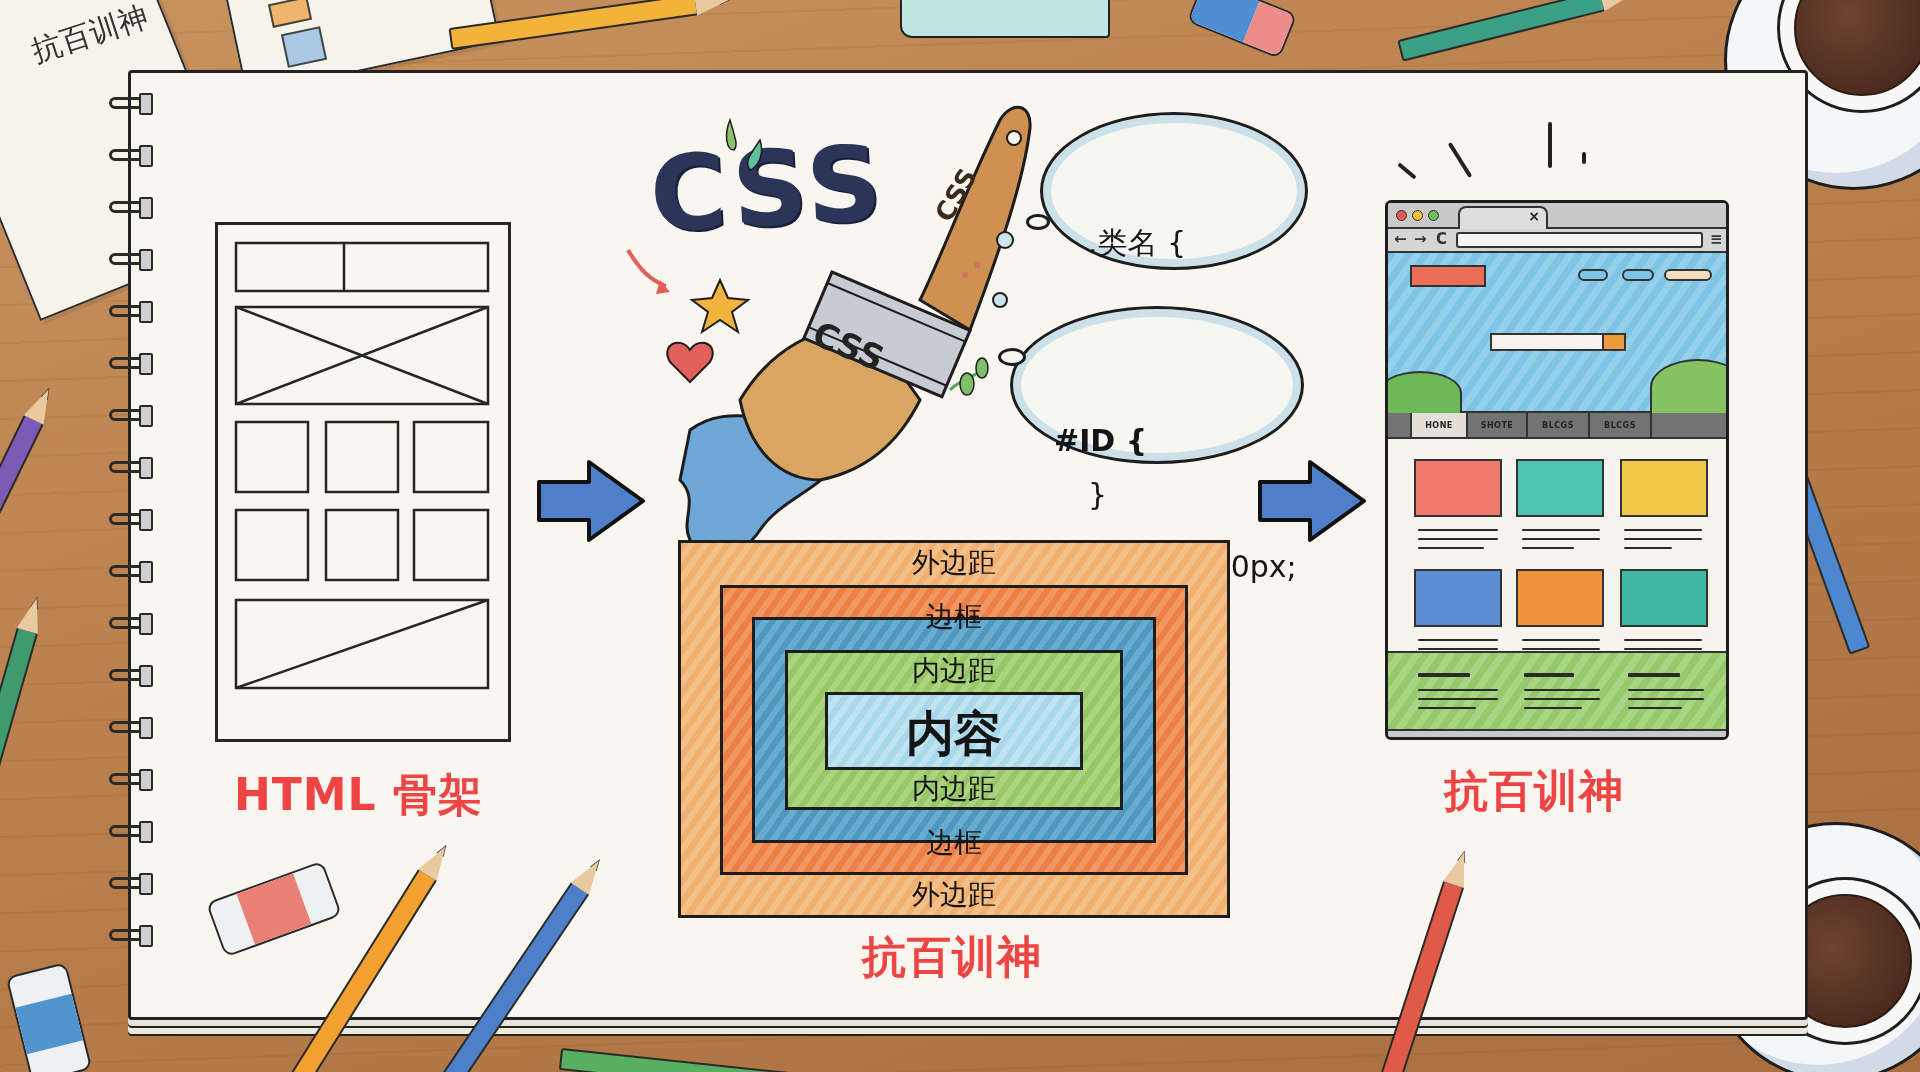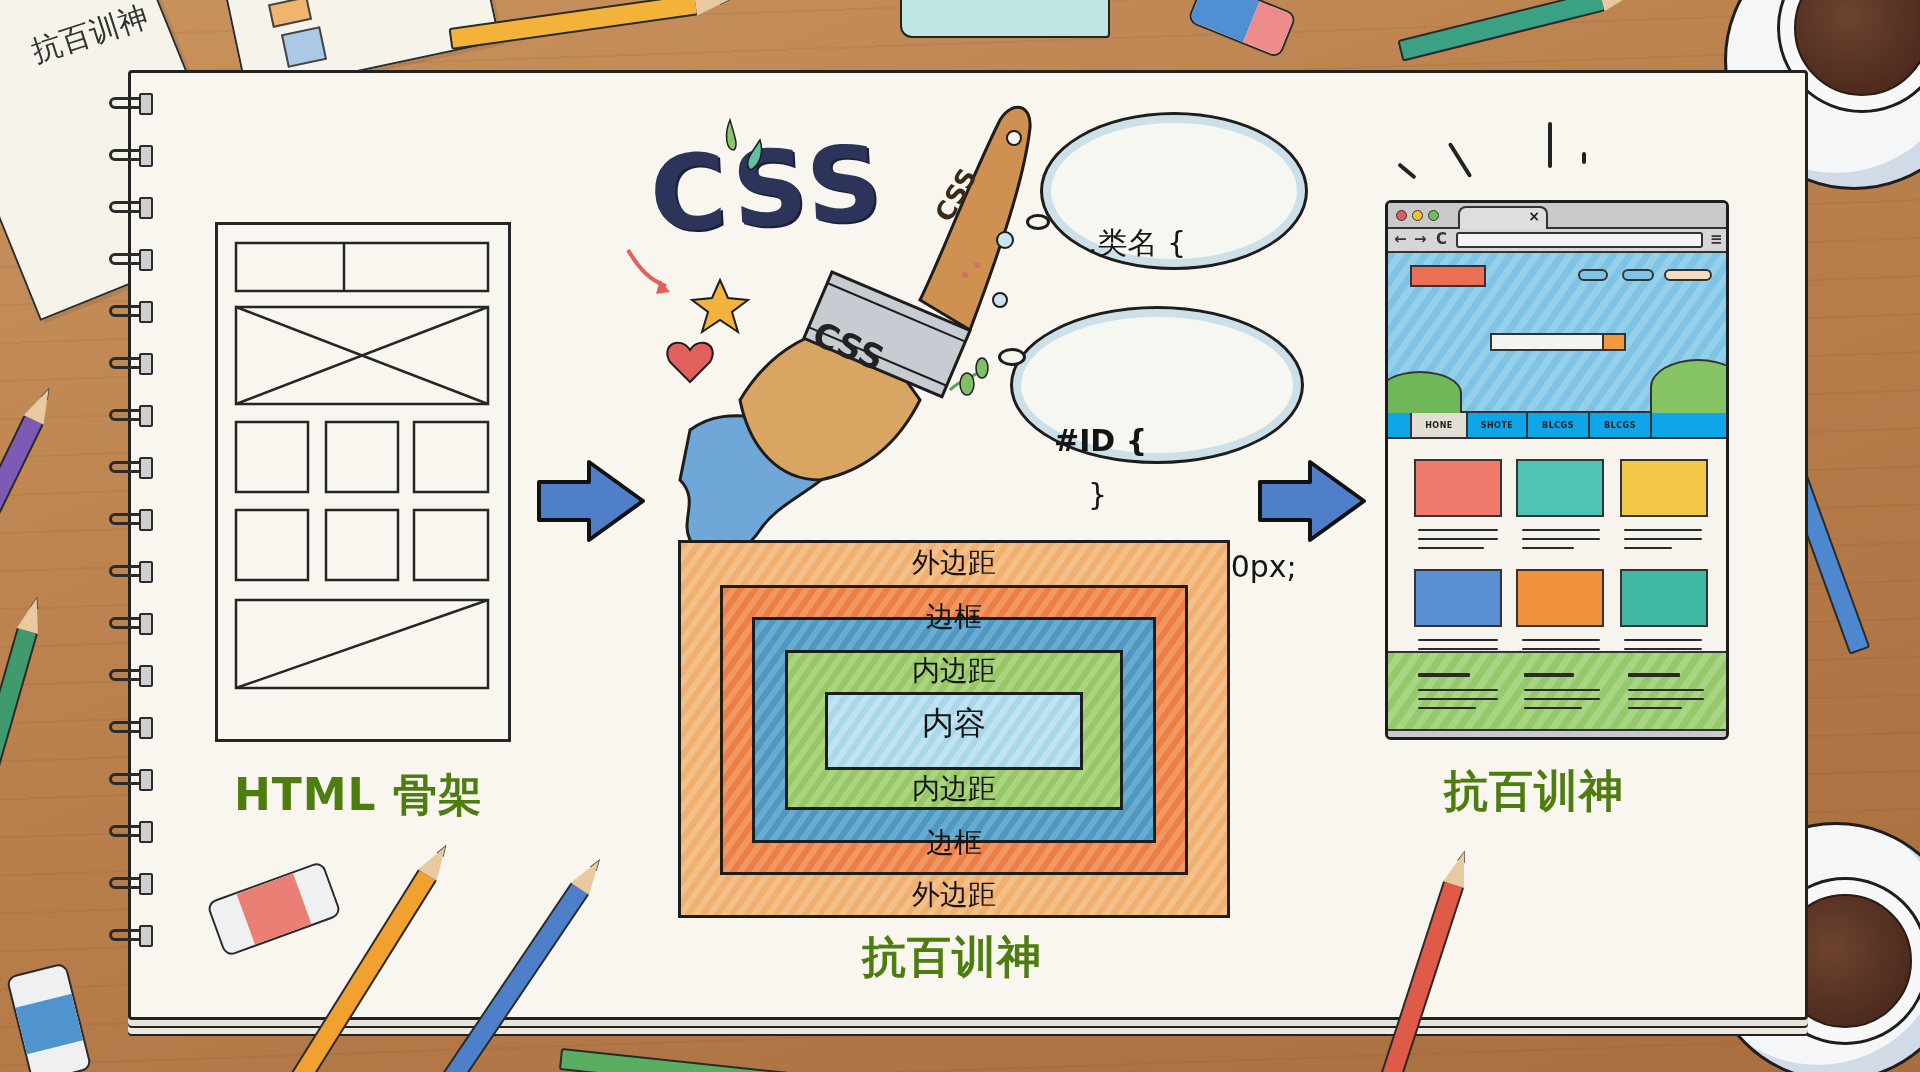--- a/index.html
+++ b/index.html
@@ -60,21 +60,21 @@
   .spiral .ring {
     position: absolute; left: 0; top: 2px; width: 42px; height: 12px;
     border: 3px solid #2b2b2b; border-radius: 8px;
   }
   .spiral .clip {
     position: absolute; left: 30px; top: -2px; width: 14px; height: 22px;
     border: 2px solid #2b2b2b; background: #cfcfcf; border-radius: 2px;
   }
 
   .section-label {
-    position: absolute; font-size: 44px; font-weight: bold; color: #4d7c0f;
+    position: absolute; font-size: 44px; font-weight: bold; color: #ef4444;
     letter-spacing: 1px; white-space: nowrap;
   }
 
   
   .wire-page { position: absolute; left: 215px; top: 222px; width: 296px; height: 520px; border: 3px solid #262626; }
 
   
   .arrow { position: absolute; width: 112px; height: 86px; }
 
   
@@ -103,41 +103,41 @@
   .bm-padding { left: 752px; top: 617px; width: 404px; height: 226px;
     background: repeating-linear-gradient(125deg, #4f98bf 0 6px, #6aaccf 6px 12px); }
   .bm-inner   { left: 785px; top: 650px; width: 338px; height: 160px;
     background: repeating-linear-gradient(125deg, #97c766 0 6px, #abd47f 6px 12px); }
   .bm-content { left: 825px; top: 692px; width: 258px; height: 78px;
     background: repeating-linear-gradient(125deg, #a8d8ea 0 6px, #bfe3f0 6px 12px); }
   .bm-label {
     position: absolute; font-size: 28px; color: #141414; text-align: center; width: 200px;
     white-space: nowrap;
   }
-  .bm-content-label { font-size: 32px; font-weight: normal; }
+  .bm-content-label { font-size: 48px; font-weight: bold; }
 
   
   .browser {
     position: absolute; left: 1385px; top: 200px; width: 344px; height: 540px;
     border: 3px solid #1d1d1d; border-radius: 6px; background: #f6f4ec; overflow: hidden;
   }
   .browser .titlebar { position: absolute; left: 0; top: 0; width: 100%; height: 26px; background: #c9c9c9; border-bottom: 2px solid #333; }
   .dot { position: absolute; top: 7px; width: 11px; height: 11px; border-radius: 50%; border: 1.5px solid #333; }
   .browser .tab { position: absolute; left: 70px; top: 3px; width: 90px; height: 23px; background: #dedede; border: 2px solid #333; border-bottom: none; border-radius: 8px 8px 0 0; }
   .browser .navbar { position: absolute; left: 0; top: 26px; width: 100%; height: 24px; background: #d6d6d6; border-bottom: 2px solid #333; }
   .browser .urlbar { position: absolute; left: 68px; top: 3px; width: 247px; height: 16px; background: #f4f4f4; border: 2px solid #333; border-radius: 3px; }
   .navglyph { position: absolute; top: 1px; font-size: 15px; color: #333; font-weight: bold; }
   .hero { position: absolute; left: 0; top: 50px; width: 100%; height: 160px;
     background: repeating-linear-gradient(125deg, #7fc4e4 0 7px, #95d0ea 7px 14px); border-bottom: 2px solid #333; }
   .hero .logo { position: absolute; left: 22px; top: 12px; width: 76px; height: 22px; background: #ea6f55; border: 2px solid #333; }
   .hero .pill { position: absolute; top: 16px; height: 12px; border: 2px solid #333; border-radius: 8px; }
   .hero .search { position: absolute; left: 102px; top: 80px; width: 136px; height: 18px; background: #f5f3ee; border: 2px solid #333; }
   .hero .search-btn { position: absolute; left: 214px; top: 80px; width: 24px; height: 18px; background: #f09a3e; border: 2px solid #333; }
   .bush { position: absolute; border: 2px solid #333; border-radius: 50% 50% 0 0; background: #6fb85a; }
-  .menu { position: absolute; left: 0; top: 210px; width: 100%; height: 26px; background: #0ea5e9; border-bottom: 2px solid #333; display: flex; }
+  .menu { position: absolute; left: 0; top: 210px; width: 100%; height: 26px; background: #737373; border-bottom: 2px solid #333; display: flex; }
   .menu-item { height: 100%; border-right: 2px solid #333; font-size: 8px; font-weight: bold; color: #222;
     display: flex; align-items: center; justify-content: center; letter-spacing: 0.5px; }
   .card { position: absolute; width: 88px; height: 58px; border: 2px solid #333; }
   .txt { position: absolute; height: 2px; background: #2a2a2a; border-radius: 1px; }
   .footer { position: absolute; left: 0; top: 448px; width: 100%; height: 80px;
     background: repeating-linear-gradient(125deg, #95c96c 0 7px, #a7d583 7px 14px); border-top: 2px solid #333; border-bottom: 2px solid #333; }
   .footer-bottom { position: absolute; left: 0; top: 528px; width: 100%; height: 12px; background: #c7c9cc; }
   .spark { position: absolute; width: 4px; background: #222; border-radius: 2px; }
 </style>
 </head>

